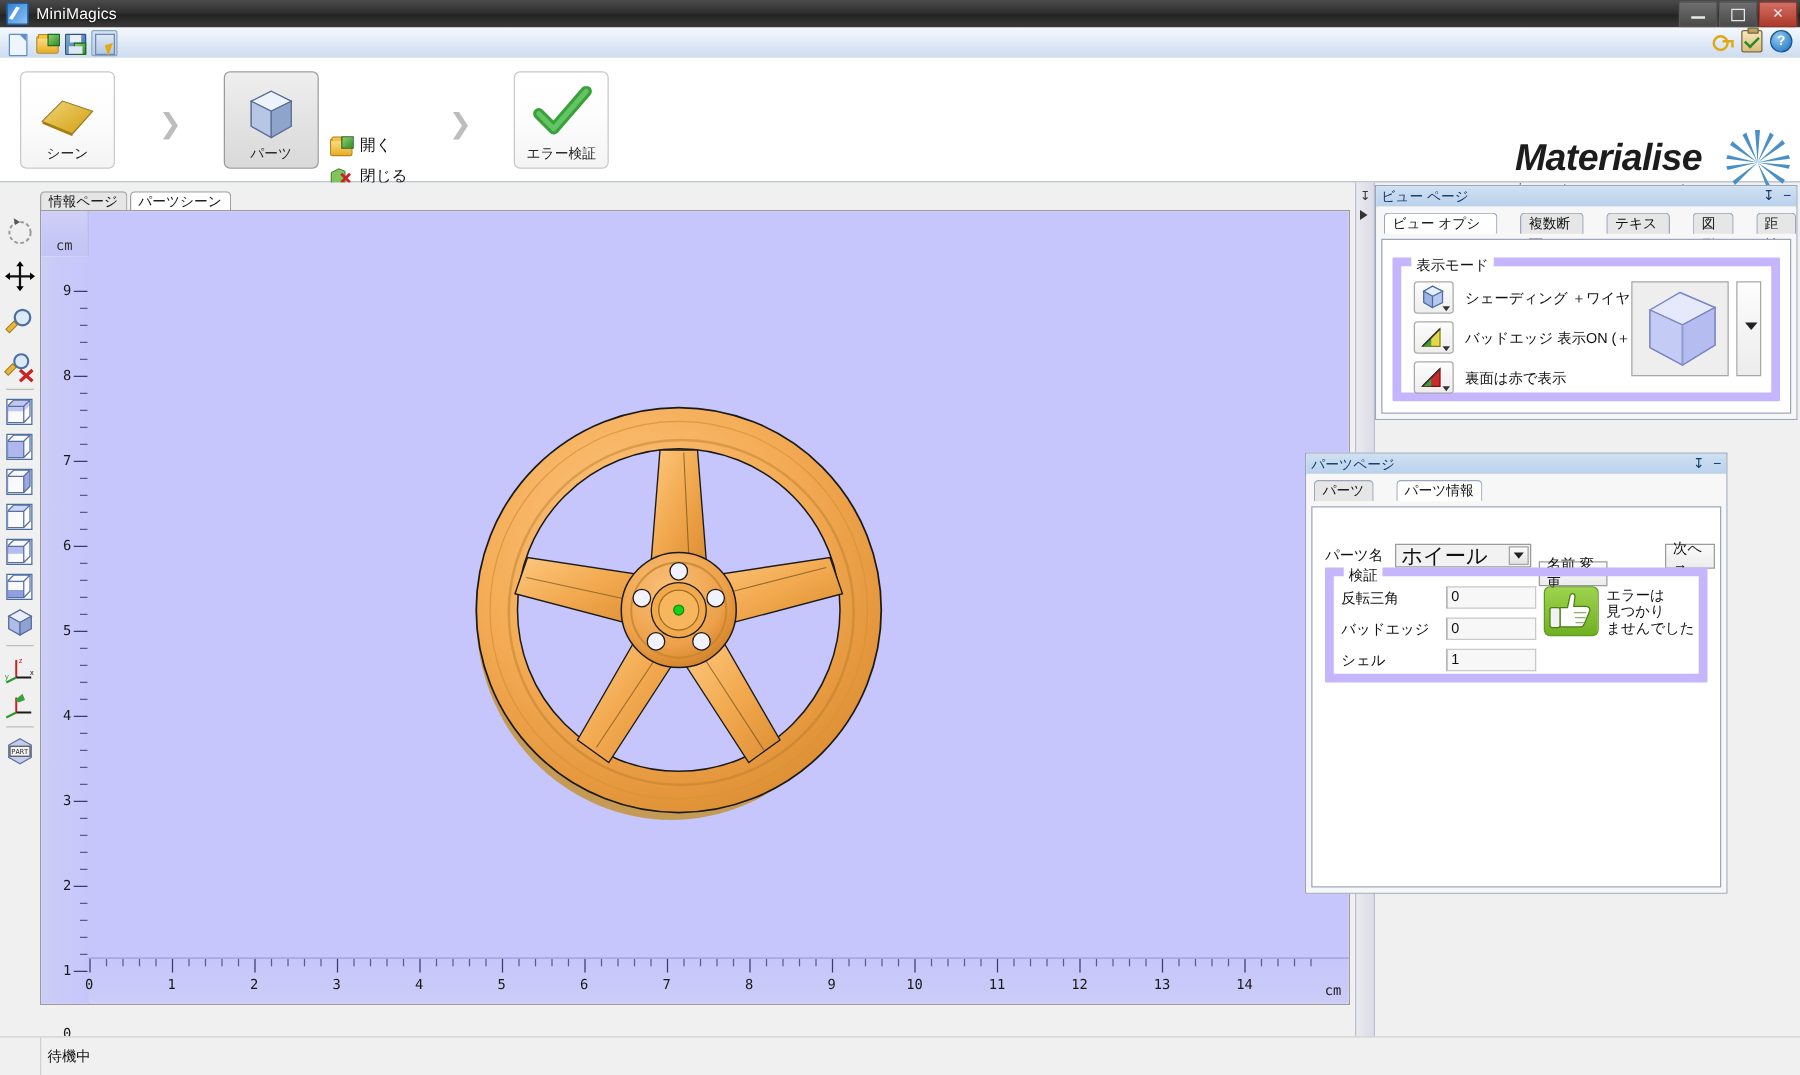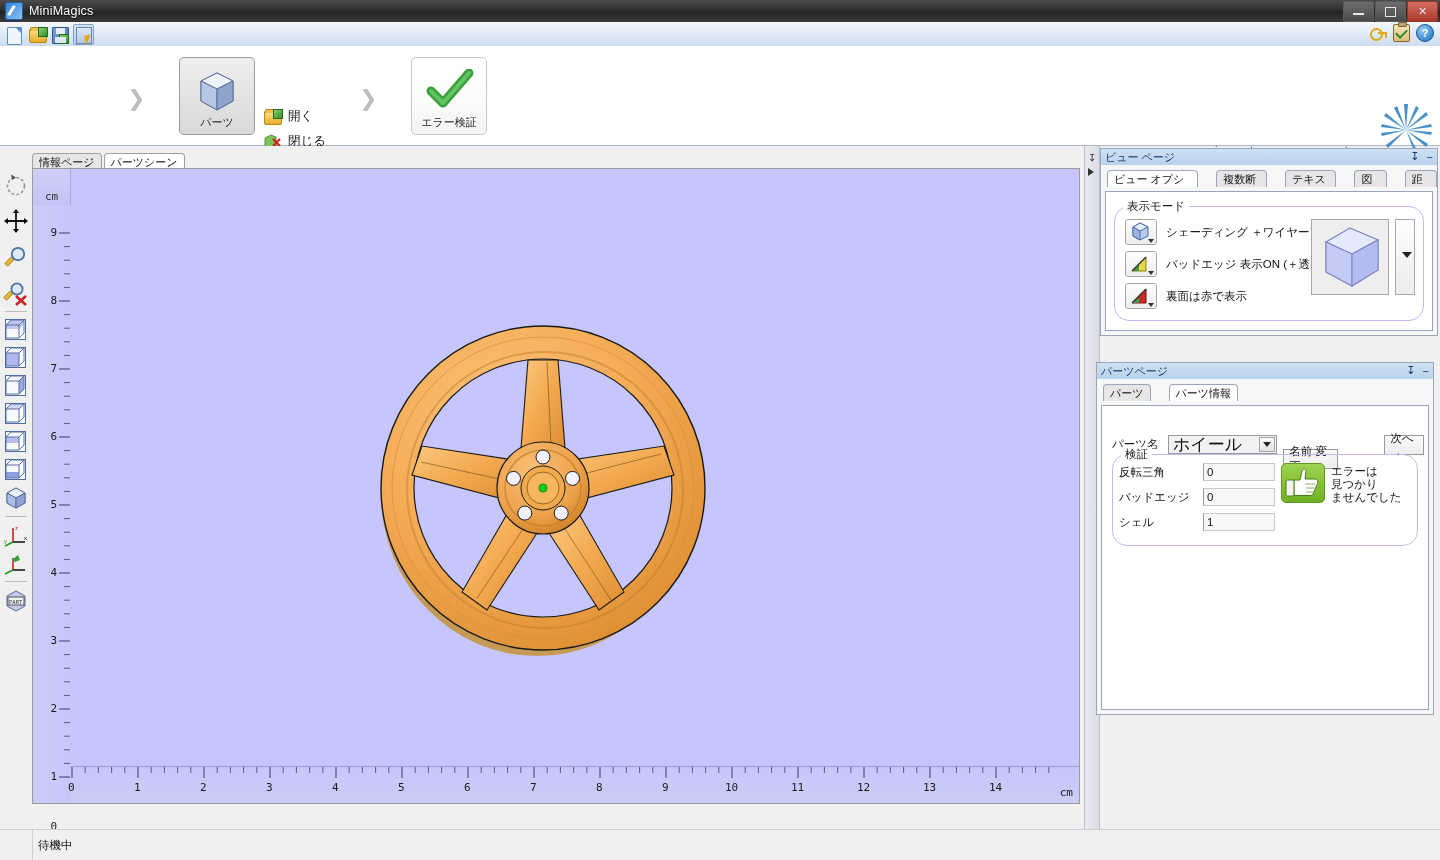--- a/index.html
+++ b/index.html
@@ -238,21 +238,21 @@
     border:1px solid #9aa7bb; border-bottom:none; border-radius:4px 4px 0 0;
     background:#e6e6e6; color:#111; box-sizing:border-box;
   }
   .stab.active { background:#ffffff; }
   .tabpage {
     position:absolute; left:4px; right:4px; top:26px; bottom:4px;
     background:#ffffff; border:1px solid #9aa7bb; box-sizing:border-box;
   }
 
   .group {
-    position:absolute; border:1px solid #c4b5fd; border-radius:15px;
+    position:absolute; border:7px solid #c4b5fd; border-radius:1px;
     box-sizing:border-box;
   }
   .group-legend {
     position:absolute; top:-8px; left:8px; background:#ffffff;
     padding:0 4px; font-size:11.5px; color:#111;
   }
 
   .modebtn {
     width:32px; height:26px; border:1px solid #a8a8a8; border-radius:3px;
     background: linear-gradient(to bottom,#fdfdfd,#ededed);
@@ -359,20 +359,36 @@
         </div>
       <div class="ico-clip">
           <span class="ck"></span>
         </div>
       <div class="ico-help">?</div>
     </div>
   </div>
 
   <div class="ribbon">
 
+    <div class="wf-btn" style="left:16px; top:11px;">
+      <div class="scene-ico">
+        <svg width="48" height="36" viewBox="0 0 48 36">
+          <polygon points="4,22 20,6 44,14 28,32" fill="#e2b01f" stroke="#8a6a0c" stroke-width="1"></polygon>
+          <polygon points="4,22 20,6 44,14 28,32" fill="url(#pg)" opacity=".55"></polygon>
+          <defs>
+              <linearGradient id="pg" x1="0" y1="0" x2="1" y2="1">
+            <stop offset="0" stop-color="#fff4b8"></stop>
+                <stop offset="1" stop-color="#c08f08"></stop>
+          </linearGradient>
+            </defs>
+          <polygon points="4,22 28,32 28,34 4,24" fill="#a87c0b"></polygon>
+        </svg>
+      </div>
+      <div class="wf-label">シーン</div>
+    </div>
 
     <div class="wf-arrow" style="left:127px; top:40px;">❯</div>
 
     <div class="wf-btn active" style="left:179px; top:11px;">
       <div class="parts-ico">
         <svg width="40" height="42" viewBox="0 0 40 42">
           <polygon points="20,2 36,10 36,30 20,39 4,30 4,10" fill="#c9d6ee" stroke="#5b6f96" stroke-width="1"></polygon>
           <polygon points="20,2 36,10 20,18 4,10" fill="#eef3fb" stroke="#5b6f96" stroke-width="1"></polygon>
           <polygon points="4,10 20,18 20,39 4,30" fill="#b6c6e4" stroke="#5b6f96" stroke-width="1"></polygon>
           <polygon points="36,10 36,30 20,39 20,18" fill="#8fa4ca" stroke="#5b6f96" stroke-width="1"></polygon>
@@ -415,20 +431,21 @@
       <div class="check-ico">
         <svg width="50" height="44" viewBox="0 0 50 44">
           <path d="M6 22 L18 34 L44 4" stroke="#3aa03a" stroke-width="9" fill="none" stroke-linecap="round" stroke-linejoin="round"></path>
           <path d="M6 22 L18 34 L44 4" stroke="#63c463" stroke-width="4" fill="none" stroke-linecap="round" stroke-linejoin="round"></path>
         </svg>
       </div>
       <div class="wf-label">エラー検証</div>
     </div>
 
     <div class="logo">
+      <div class="word">Materialise</div>
       <div class="tag">innovators you can count on</div>
       <svg style="position:absolute;right:0;top:0;" width="52" height="52" viewBox="0 0 52 52">
         <g fill="#4a90c8">
           <polygon points="26,26 24,0 28,0"></polygon>
           <polygon points="26,26 36,2 39,4"></polygon>
           <polygon points="26,26 46,8 48,11"></polygon>
           <polygon points="26,26 51,20 52,23"></polygon>
           <polygon points="26,26 52,28 51,31"></polygon>
           <polygon points="26,26 48,40 46,43"></polygon>
           <polygon points="26,26 38,48 35,50"></polygon>
@@ -866,21 +883,21 @@
           </div>
           <div style="position:absolute; right:8px; top:12px;" class="preview-scroll">
             <span class="caret"></span>
           </div>
         </div>
 
       </div>
     </div>
   </div>
 
-  <div class="panel" style="left:1096px; top:362px; width:338px; height:353px;">
+  <div class="panel" style="left:1044px; top:362px; width:338px; height:353px;">
     <div class="panel-title">
       <span>パーツページ</span>
       <span class="tt-btns">
         <span>↧</span>
         <span>−</span>
       </span>
     </div>
     <div class="panel-body">
       <div class="subtabs">
         <div class="stab">パーツ</div>

